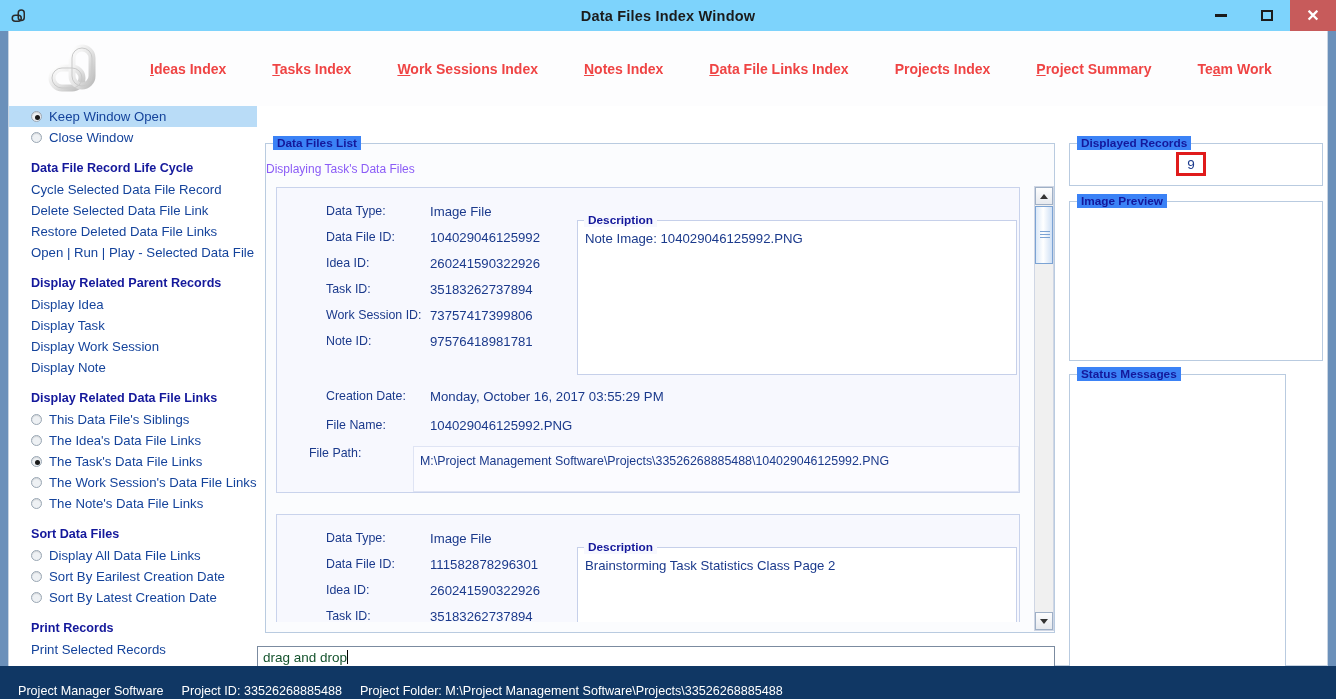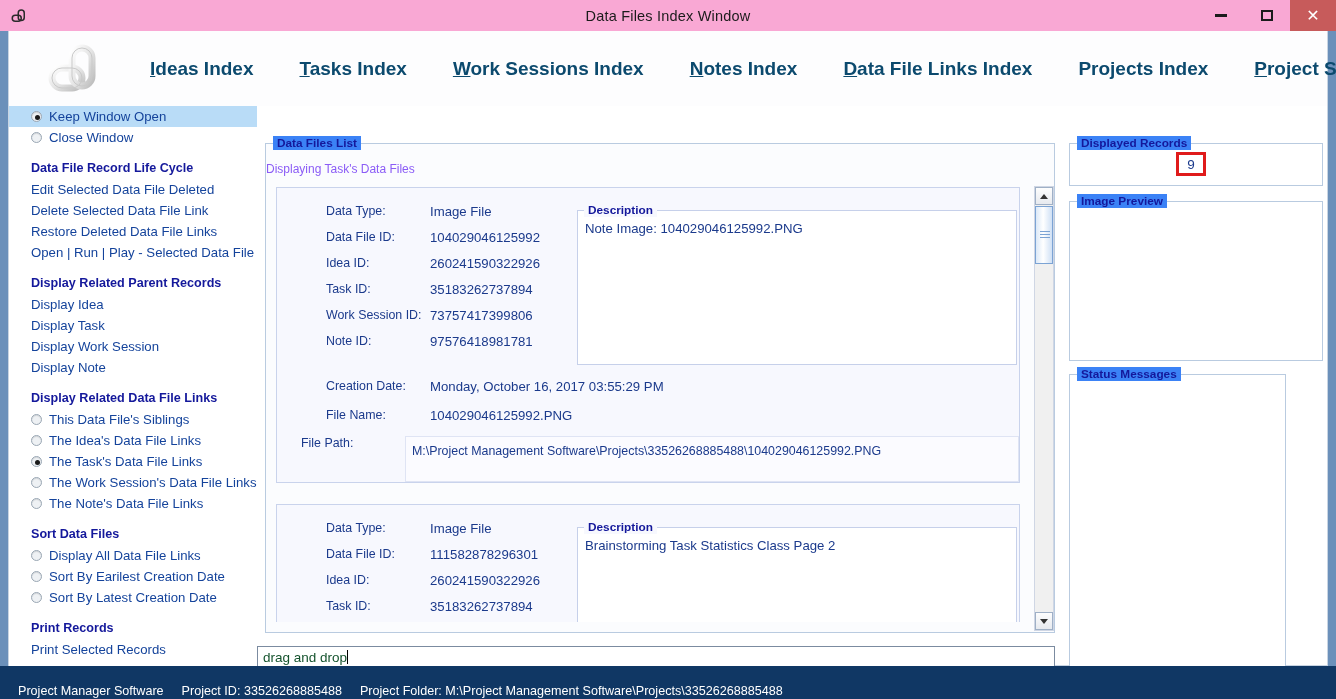--- a/index.html
+++ b/index.html
@@ -12,22 +12,22 @@
 
   
   #window {
     position: relative;
     width: 1336px; height: 699px;
     background: #6b90ba;
   }
   #titlebar {
     position: absolute; left: 0; top: 0;
     width: 1336px; height: 31px;
-    background: #f9a8d4;
-    display: flex; align-items: center;
+    background: #7dd3fc;
+    display: flex; align-items: center; font-weight: bold;
   }
   #title-icon {
     width: 22px; height: 22px; margin-left: 8px;
     display: flex; align-items: center; justify-content: center;
   }
   #title-text {
     position: absolute; left: 0; width: 100%;
     text-align: center;
     font-size: 14.5px; color: #1b1b1b;
     letter-spacing: .2px;
@@ -62,21 +62,21 @@
     width: 1318px; height: 75px;
     background: #fdfdfe;
     display: flex; align-items: center;
   }
   #logo { margin-left: 34px; width: 62px; height: 62px; }
   #menu {
     display: flex; align-items: center; margin-left: 22px;
     gap: 0px;
   }
   .menu-item {
-    font-size: 19px; font-weight: bold; color: #0c4a6e;
+    font-size: 14px; font-weight: bold; color: #ef4444;
     padding: 4px 23px; white-space: nowrap; cursor: default; text-align: center;
   }
   .menu-item .ul { text-decoration: underline; }
 
   
   #sidebar {
     position: absolute; left: 0; top: 75px;
     width: 248px; height: 560px;
     background: #ffffff;
     font-size: 13.2px;
@@ -148,31 +148,31 @@
   .card-inner { display: flex; padding: 16px 0 14px 0; }
   .card-left { width: 300px; padding-left: 24px; }
   .fld { display: flex; margin-bottom: 11px; margin-left: 25px; }
   .fld:last-child { margin-bottom: 0; }
   .fld-label {
     width: 104px; font-size: 12.4px; color: #1b3a8c; flex: none;
   }
   .fld-val { font-size: 13.2px; color: #1b3a8c; white-space: nowrap; }
   .desc-box {
     position: relative; width: 440px; height: 155px;
-    border: 1px solid #c6d0ea; background: #ffffff; margin-top: 6px;
+    border: 1px solid #c6d0ea; background: #ffffff; margin-top: 16px;
   }
   .desc-box > .grp-title {
     position: absolute; top: -8px; left: 6px; background: #f7f8fe;
     padding: 0 4px; font-size: 11.8px; font-weight: bold; color: #14189b;
   }
   .desc-text {
     padding: 10px 8px 0 7px; font-size: 13.2px; color: #1b3a8c;
   }
   .card-bottom { padding: 0 0 0 24px; }
-  .fld-path { display: flex; align-items: flex-start; margin-top: 2px; }
+  .fld-path { display: flex; align-items: flex-start; margin-top: 2px; margin-left: 8px; }
   .path-box {
     width: 618px; height: 46px;
     border: 1px solid #dfe4f4; background: #fbfbff;
     padding: 7px 0 0 6px;
     font-size: 12.4px; color: #1b3a8c;
   }
 
   
   #scroll {
     position: absolute; left: 1025px; top: 155px;
@@ -317,21 +317,21 @@
         <span class="sb-radio on"></span>
         <span>Keep Window Open</span>
       </div>
       <div class="sb-row">
         <span class="sb-radio"></span>
         <span>Close Window</span>
       </div>
 
       <div class="sb-gap"></div>
       <div class="sb-head">Data File Record Life Cycle</div>
-      <div class="sb-link">Edit Selected Data File Deleted</div>
+      <div class="sb-link">Cycle Selected Data File Record</div>
       <div class="sb-link">Delete Selected Data File Link</div>
       <div class="sb-link">Restore Deleted Data File Links</div>
       <div class="sb-link">Open | Run | Play - Selected Data File</div>
 
       <div class="sb-gap"></div>
       <div class="sb-head">Display Related Parent Records</div>
       <div class="sb-link">Display Idea</div>
       <div class="sb-link">Display Task</div>
       <div class="sb-link">Display Work Session</div>
       <div class="sb-link">Display Note</div>

